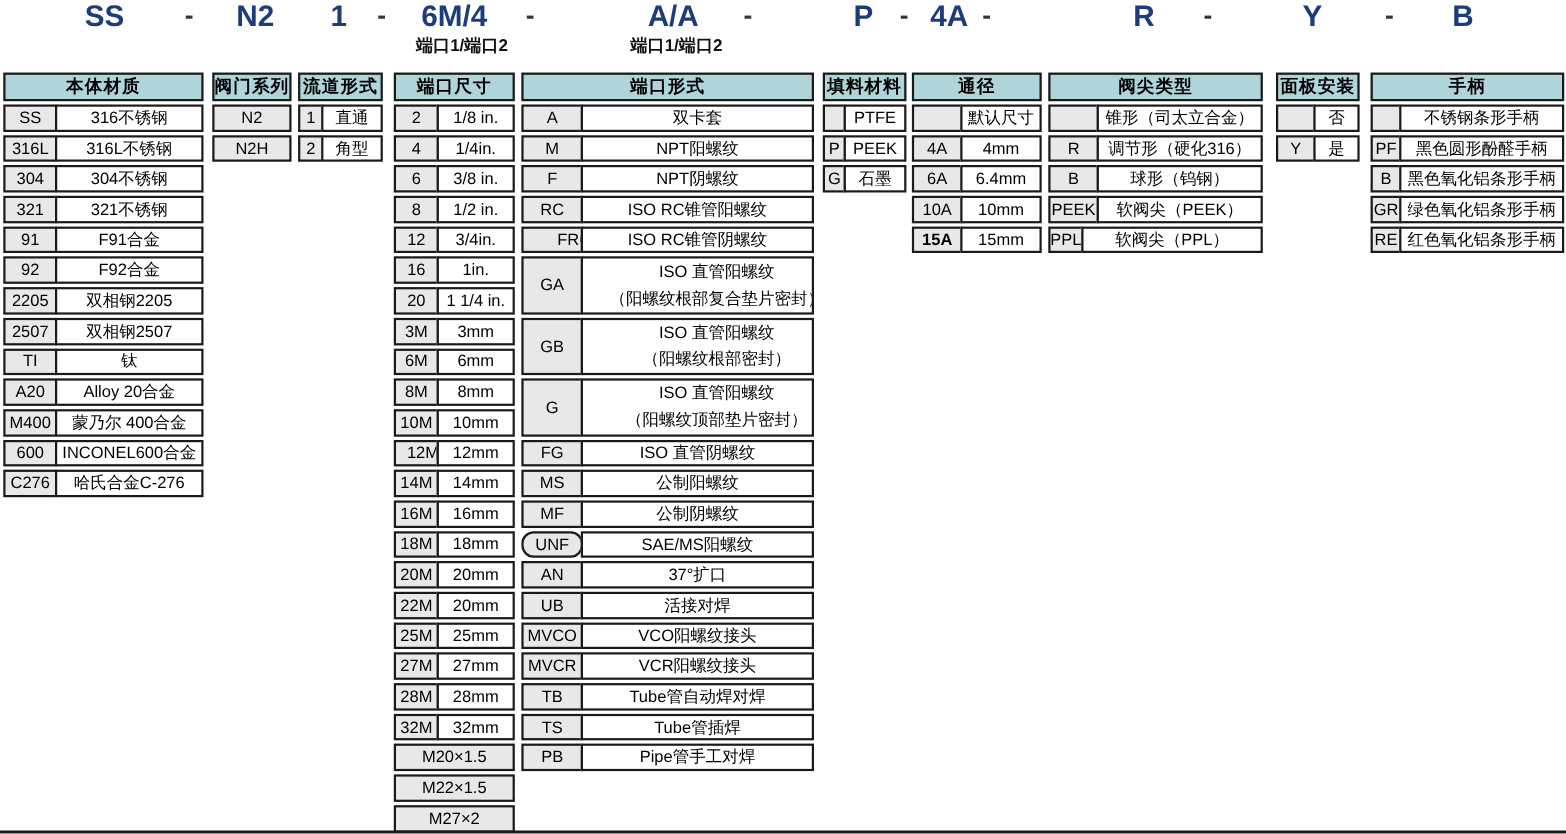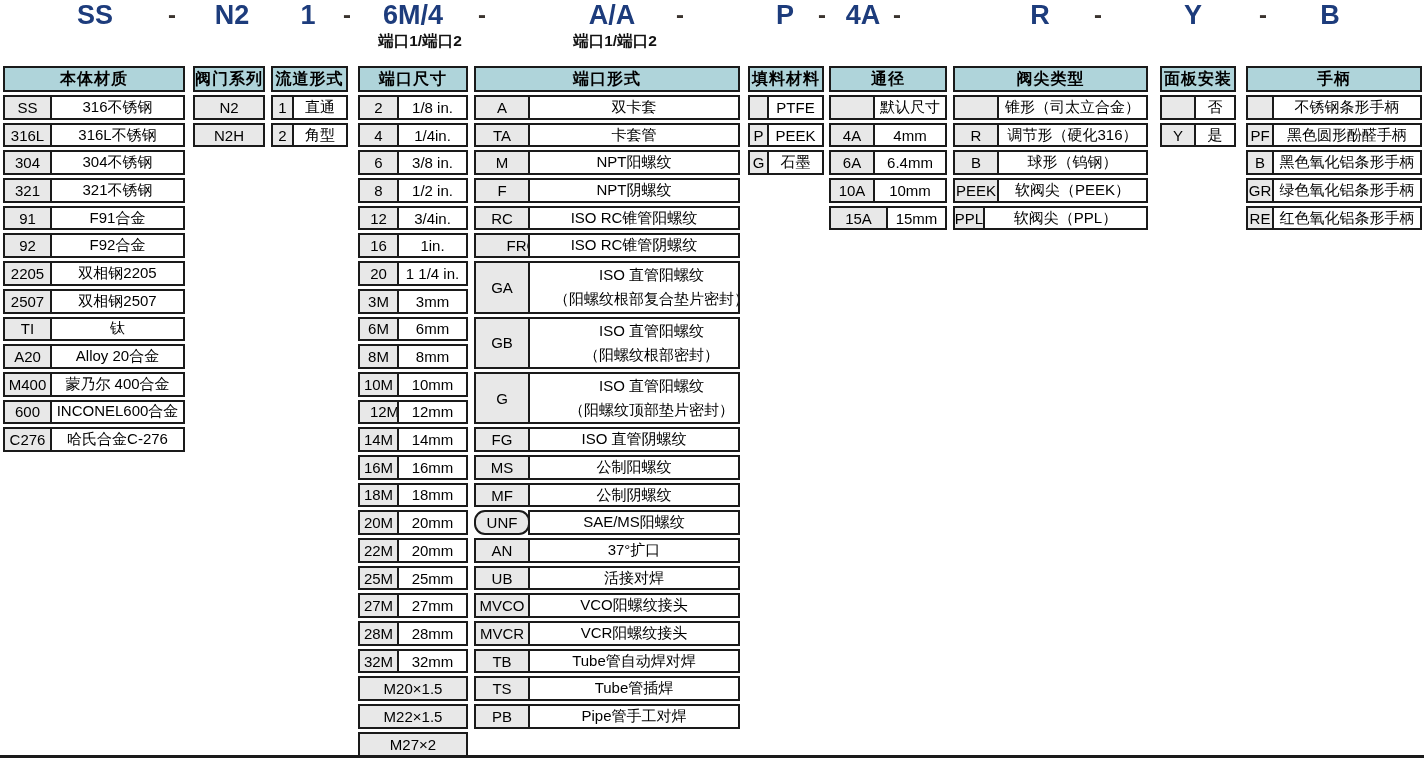--- a/index.html
+++ b/index.html
@@ -237,24 +237,20 @@
           <div class="cell full">M27×2</div>
         </div>
       </div>
       <div class="tbl" style="left: 474px; top: 66px; width: 266px;">
         <div class="hdr">端口形式</div>
         <div class="row">
           <div class="cell code" style="width: 56px;">A</div>
           <div class="cell desc">双卡套</div>
         </div>
         <div class="row">
-          <div class="cell code" style="width: 56px;">TA</div>
-          <div class="cell desc">卡套管</div>
-        </div>
-        <div class="row">
           <div class="cell code" style="width: 56px;">M</div>
           <div class="cell desc">NPT阳螺纹</div>
         </div>
         <div class="row">
           <div class="cell code" style="width: 56px;">F</div>
           <div class="cell desc">NPT阴螺纹</div>
         </div>
         <div class="row">
           <div class="cell code" style="width: 56px;">RC</div>
           <div class="cell desc">ISO RC锥管阳螺纹</div>
@@ -356,21 +352,21 @@
         </div>
         <div class="row">
           <div class="cell code" style="width: 46px;">6A</div>
           <div class="cell desc">6.4mm</div>
         </div>
         <div class="row">
           <div class="cell code" style="width: 46px;">10A</div>
           <div class="cell desc">10mm</div>
         </div>
         <div class="row">
-          <div class="cell code" style="width: 59px;">15A</div>
+          <div class="cell code" style="width: 46px; font-weight: bold;">15A</div>
           <div class="cell desc">15mm</div>
         </div>
       </div>
       <div class="tbl" style="left: 953px; top: 66px; width: 195px;">
         <div class="hdr">阀尖类型</div>
         <div class="row">
           <div class="cell code" style="width: 46px;"></div>
           <div class="cell desc">锥形（司太立合金）</div>
         </div>
         <div class="row">

